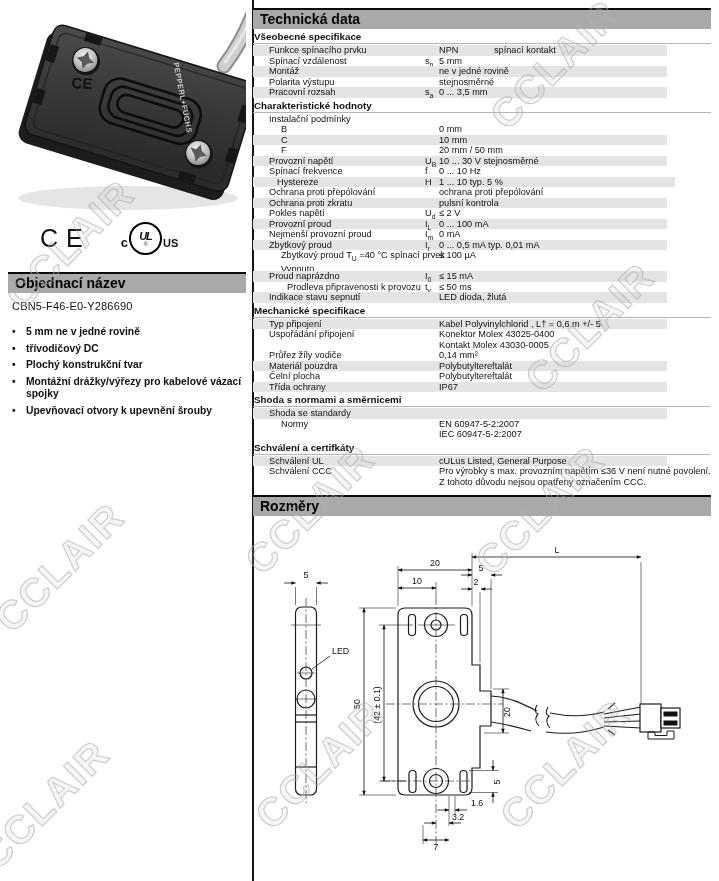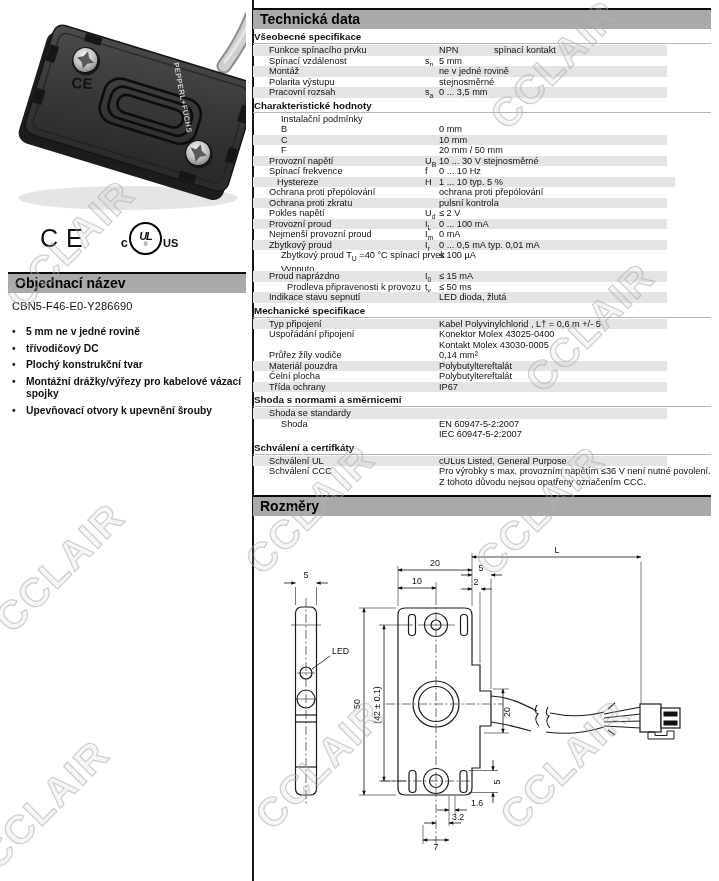--- a/index.html
+++ b/index.html
@@ -194,21 +194,21 @@
           <span class="val"><span>stejnosměrné</span></span>
         </div>
         <div class="row shaded" style="height: 10.5px;">
           <span class="lab i1">Pracovní rozsah</span>
           <span class="sym"><span>s</span><sub>a</sub></span>
           <span class="val"><span>0 ... 3,5 mm</span></span>
         </div>
       </div>
       <div class="sec">
         <div class="sec-title">Charakteristické hodnoty</div>
-        <div class="row" style="height: 10.5px; padding-left: 12px;">
+        <div class="row" style="height: 10.5px;">
           <span class="lab i1">Instalační podmínky</span>
         </div>
         <div class="row" style="height: 10.5px;">
           <span class="lab i2">B</span>
           <span class="val"><span>0 mm</span></span>
         </div>
         <div class="row shaded" style="height: 10.5px;">
           <span class="lab i2">C</span>
           <span class="val"><span>10 mm</span></span>
         </div>
@@ -307,21 +307,21 @@
           <span class="lab i1">Třída ochrany</span>
           <span class="val"><span>IP67</span></span>
         </div>
       </div>
       <div class="sec">
         <div class="sec-title">Shoda s normami a směrnicemi</div>
         <div class="row shaded" style="height: 10.5px;">
           <span class="lab i1">Shoda se standardy</span>
         </div>
         <div class="row" style="height: 21px;">
-          <span class="lab i2">Shoda</span>
+          <span class="lab i2">Normy</span>
           <span class="val">
             <span style="display: block;">EN 60947-5-2:2007</span>
             <span style="display: block;">IEC 60947-5-2:2007</span>
           </span>
         </div>
       </div>
       <div class="sec">
         <div class="sec-title">Schválení a certifkáty</div>
         <div class="row shaded" style="height: 10.5px;">
           <span class="lab i1">Schválení UL</span>

